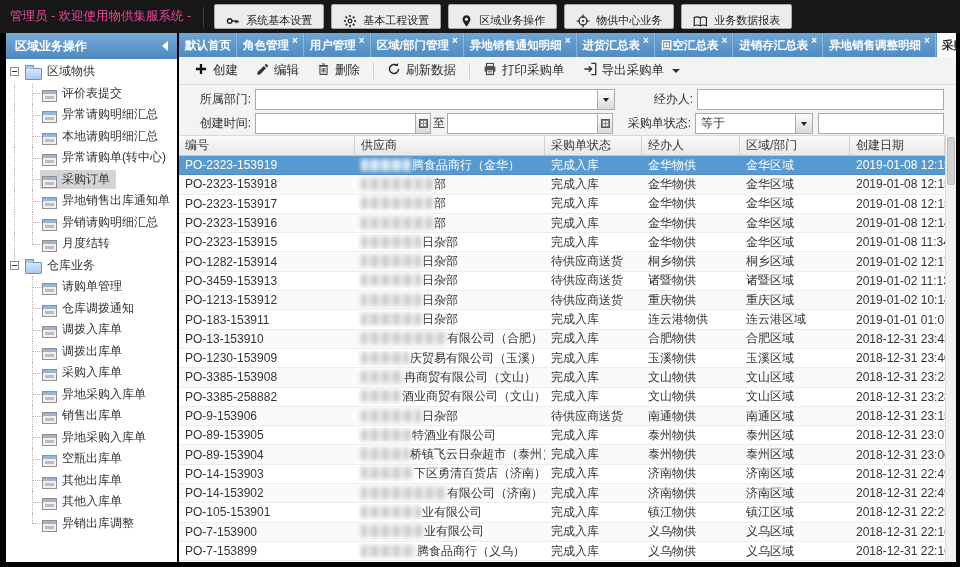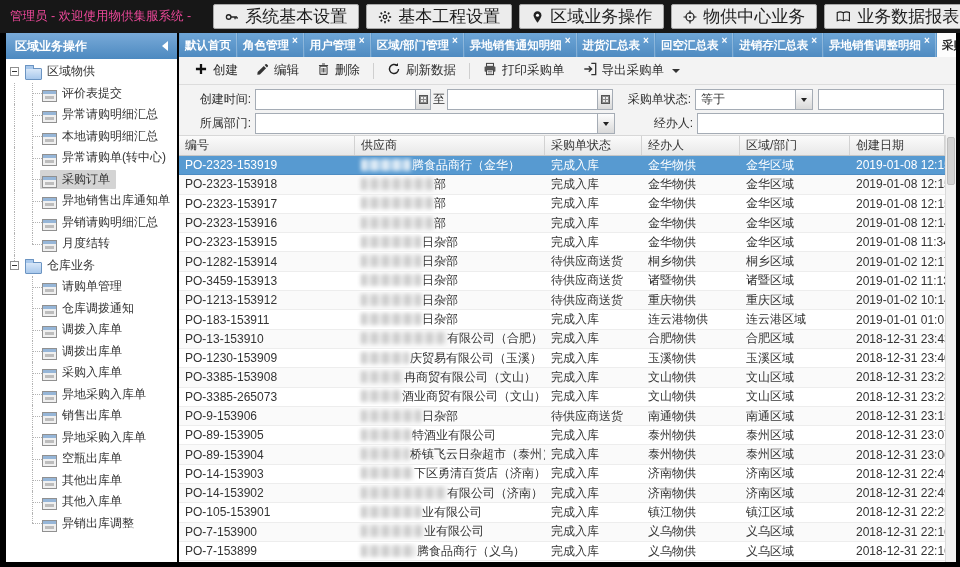--- a/index.html
+++ b/index.html
@@ -6,22 +6,22 @@
   *{box-sizing:border-box;}
   #app{position:relative;width:960px;height:567px;background:#000;overflow:hidden;
        font-family:"Liberation Sans","DejaVu Sans",sans-serif;font-size:12px;color:#333;}
 
   
   .titlebar{position:absolute;left:0;top:0;width:960px;height:33px;background:#171717;
             display:flex;align-items:center;padding-left:10px;}
   .tb-title{color:#ec4899;font-size:12.5px;white-space:nowrap;}
   .tb-sep{width:1px;height:20px;background:#3d3d3d;margin:0 10px 0 12px;}
   .menu-btn{height:25px;background:#ececec;border:1px solid #a8a8a8;border-radius:2px;
-            display:flex;align-items:center;gap:6px;padding:0 11px;margin-right:7px;
-            color:#1c1c1c;font-size:17px;cursor:pointer;white-space:nowrap;}
+            display:flex;align-items:flex-end;gap:6px;padding:0 11px;margin-right:7px;
+            color:#1c1c1c;font-size:11px;cursor:pointer;white-space:nowrap;}
   .menu-btn svg{display:block;}
 
   
   .main{position:absolute;left:6px;top:33px;width:950px;height:529px;display:flex;background:#000;}
   .sidebar{width:171px;height:529px;background:#fff;margin-right:2px;display:flex;flex-direction:column;overflow:hidden;}
   .content{width:777px;height:529px;display:flex;flex-direction:column;background:#f3f3f3;overflow:hidden;}
 
   
   .sb-header{height:26px;flex:none;background:linear-gradient(#79aad8,#4c89c0);color:#fff;
              font-weight:bold;display:flex;align-items:center;padding:0 9px;}
@@ -457,20 +457,31 @@
                 <path d="M9.5 1.5h5v13h-5" fill="none" stroke="#333" stroke-width="1.5"></path>
                 <path d="M1.5 8h8M6.6 4.8 9.9 8l-3.3 3.2" fill="none" stroke="#333" stroke-width="1.5"></path>
               </svg></span>
           <span>导出采购单</span>
           <span class="caret-down"></span>
         </div>
       </div>
 
       <div class="filters">
         <div class="f-row">
+          <span class="f-label">所属部门:</span>
+          <div class="selectbox sel360">
+            <span class="val"></span>
+            <span class="sel-btn">
+                <i></i>
+              </span>
+          </div>
+          <span class="f-label2">经办人:</span>
+          <input class="inp w-flex" value="" style="">
+        </div>
+        <div class="f-row">
           <span class="f-label">创建时间:</span>
           <div class="datefield" style="width:176px">
             <input value="" style="">
             <span class="cal-btn">
                 <span class="cal-glyph"></span>
               </span>
           </div>
           <span class="to-label">至</span>
           <div class="datefield" style="width:166px">
             <input value="" style="">
@@ -479,31 +490,20 @@
               </span>
           </div>
           <span class="f-label2">采购单状态:</span>
           <div class="selectbox" style="width:118px">
             <span class="val">等于</span>
             <span class="sel-btn">
                 <i></i>
               </span>
           </div>
           <input class="inp w-flex" style="margin-left: 5px;" value="">
-        </div>
-        <div class="f-row">
-          <span class="f-label">所属部门:</span>
-          <div class="selectbox sel360">
-            <span class="val"></span>
-            <span class="sel-btn">
-                <i></i>
-              </span>
-          </div>
-          <span class="f-label2">经办人:</span>
-          <input class="inp w-flex" value="" style="">
         </div>
       </div>
 
       <div class="table-wrap">
         <div class="grid">
           <div class="thead">
               <div class="th c1">编号</div>
               <div class="th c2">供应商</div>
               <div class="th c3">采购单状态</div>
               <div class="th c4">经办人</div>
@@ -601,21 +601,21 @@
               </div>
               <div class="tr alt">
                 <div class="td c1">PO-3385-153908</div>
                 <div class="td c2"><span class="blur-block" style="width: 42px;"></span><span>冉商贸有限公司（文山）</span></div>
                 <div class="td c3">完成入库</div>
                 <div class="td c4">文山物供</div>
                 <div class="td c5">文山区域</div>
                 <div class="td c6">2018-12-31 23:28:57</div>
               </div>
               <div class="tr">
-                <div class="td c1">PO-3385-265073</div>
+                <div class="td c1">PO-3385-258882</div>
                 <div class="td c2"><span class="blur-block" style="width: 40px;"></span><span>酒业商贸有限公司（文山）</span></div>
                 <div class="td c3">完成入库</div>
                 <div class="td c4">文山物供</div>
                 <div class="td c5">文山区域</div>
                 <div class="td c6">2018-12-31 23:28:52</div>
               </div>
               <div class="tr alt">
                 <div class="td c1">PO-9-153906</div>
                 <div class="td c2"><span class="blur-block" style="width: 60px;"></span><span>日杂部</span></div>
                 <div class="td c3">待供应商送货</div>

